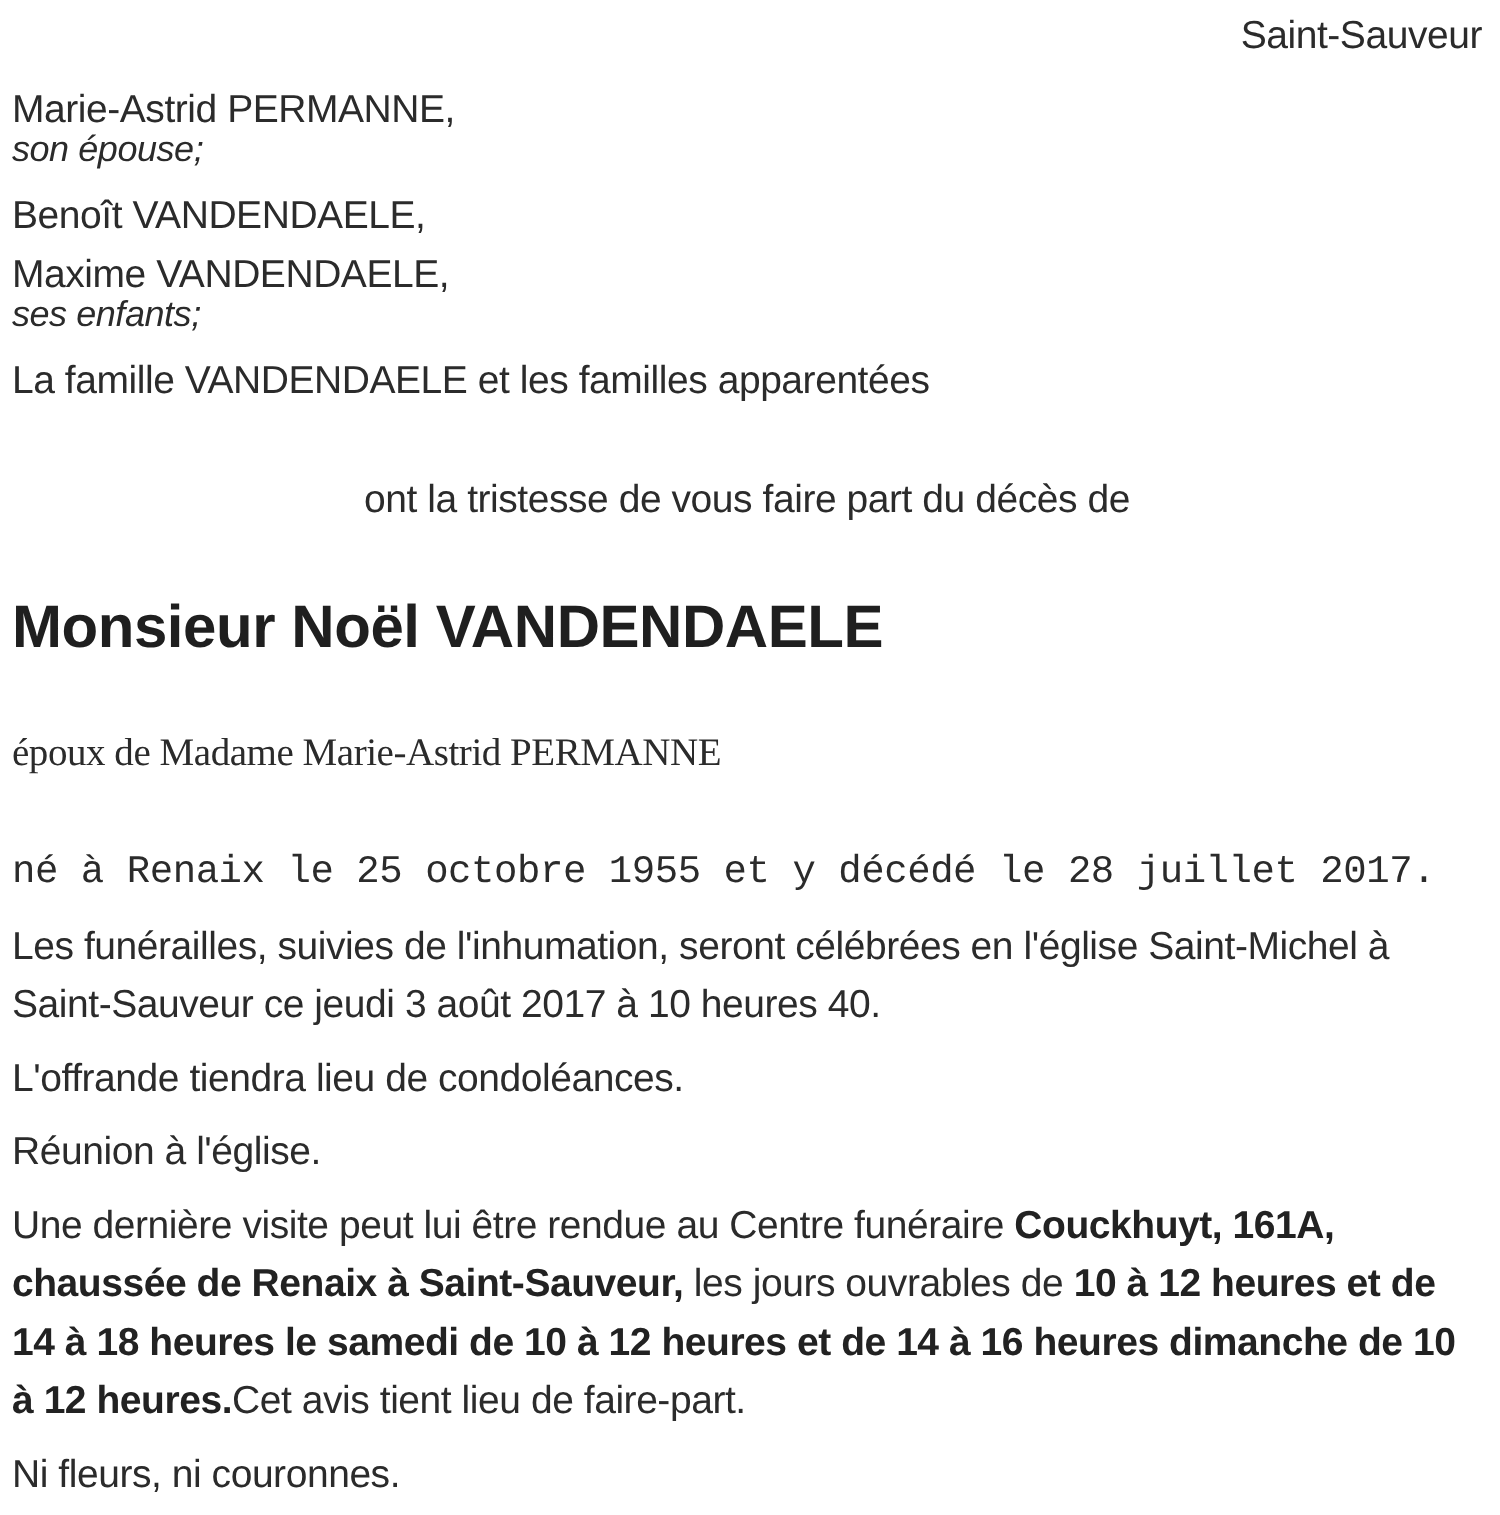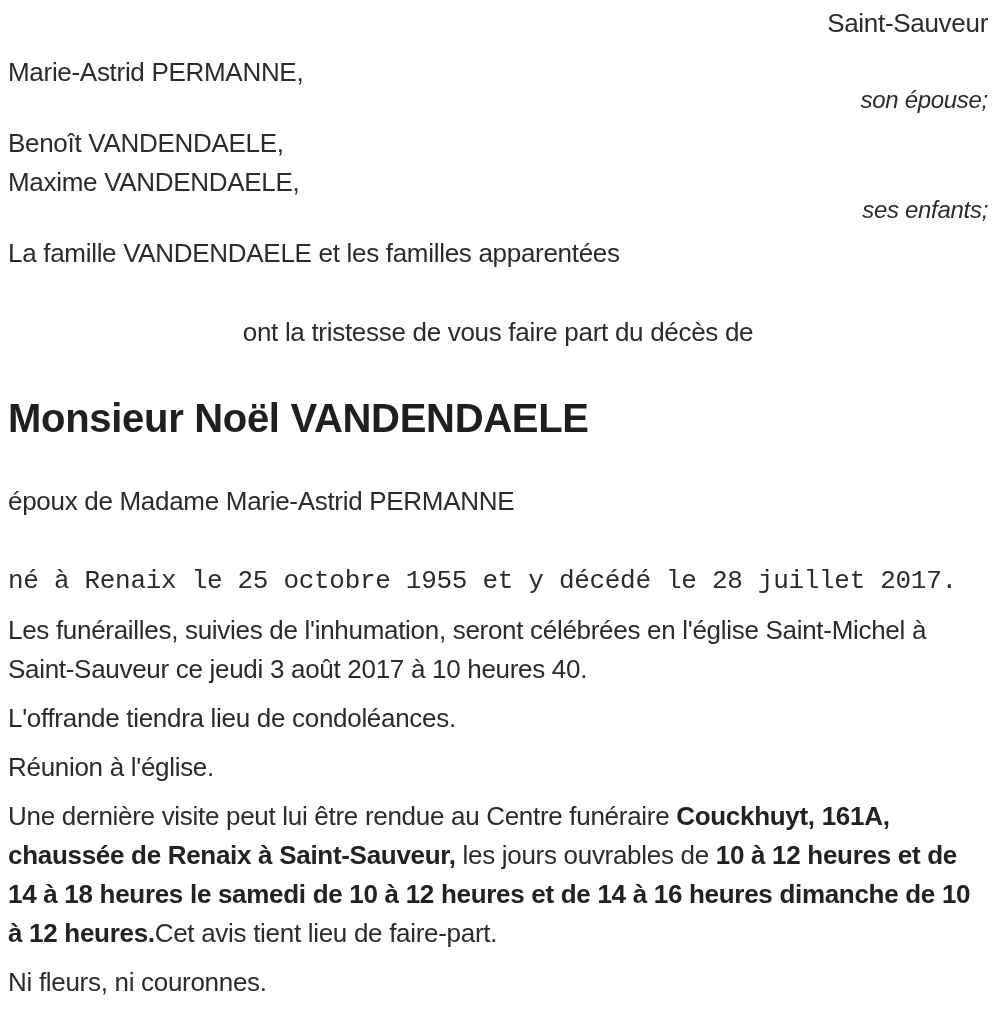--- a/index.html
+++ b/index.html
@@ -24,39 +24,39 @@
   }
   .line.first {
     margin-top: 0;
     text-align: right;
   }
   .names {
     white-space: pre-line;
   }
   .attribution {
     margin: -6px 0 0 0;
-    text-align: right;
     font-style: italic;
     font-size: 24px;
     line-height: 28px;
   }
   .intro {
     margin-top: 40px;
     text-align: center;
   }
   h1.deceased {
     margin: 42px 0 0 0;
     font-size: 40px;
     line-height: 48px;
     font-weight: bold;
     color: #1f1f1f;
     letter-spacing: -0.3px;
   }
   .spouse-of {
     margin-top: 40px;
+    font-family: Liberation Serif, serif;
   }
   .birth-death {
     margin-top: 41px;
     font-family: Liberation Mono, monospace;
   }
   strong {
     font-weight: bold;
     color: #222222;
   }
 </style>

